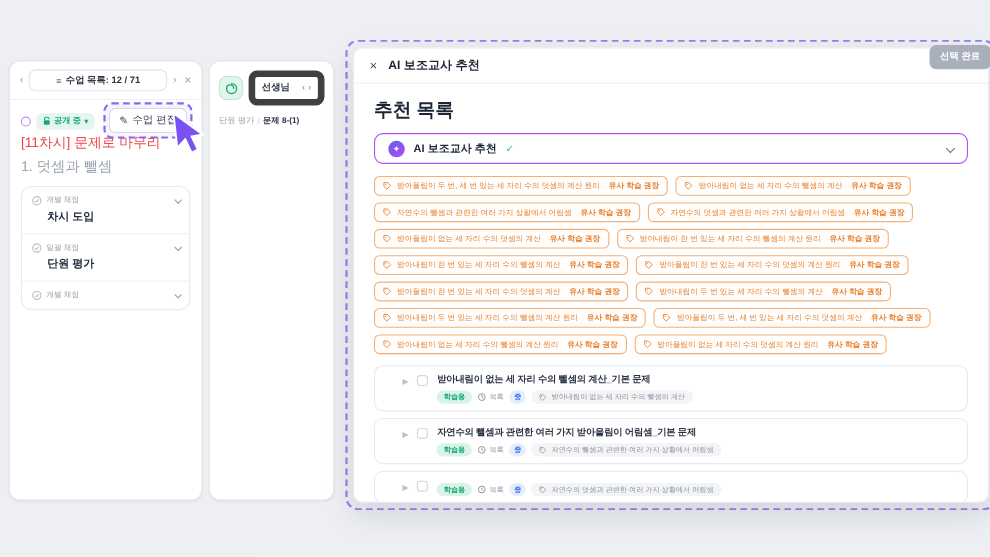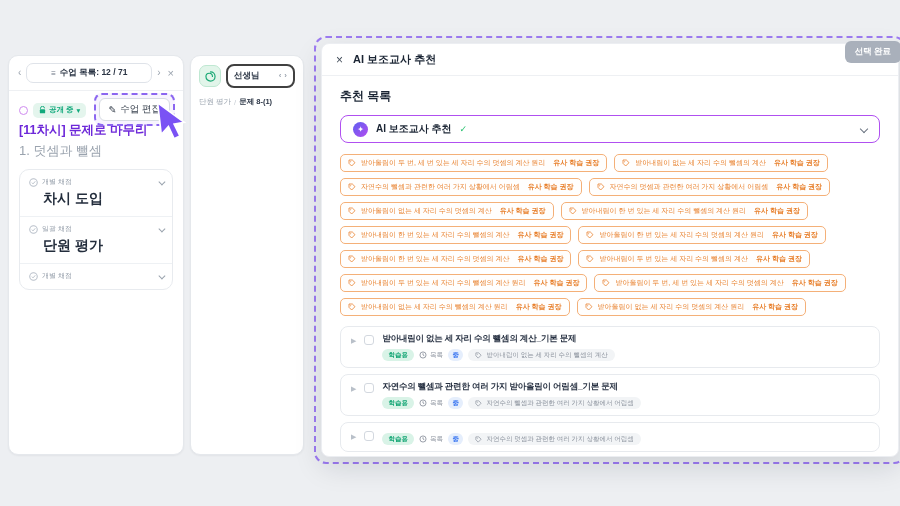--- a/index.html
+++ b/index.html
@@ -21,39 +21,39 @@
   .lp-pill .menu-ic { color:#6a7382; font-size:8px; }
   .lp-close { margin-left:2px; color:#9aa3ae; font-size:11px; }
   .lp-body { padding:9px 10px; position:relative; }
   .status-row { display:flex; align-items:center; gap:5px; height:20px; }
   .purple-dot { width:9px; height:9px; border:1.5px solid #cf8bf0; border-radius:50%; }
   .pub-badge { display:inline-flex; align-items:center; gap:3px; background:#e4f5ed; color:#12a97c;
     font-size:7.5px; font-weight:bold; padding:2.5px 6px; border-radius:5px; }
   .edit-wrap { position:absolute; right:8px; top:2px; border:2px dashed #8b66f0; border-radius:8px; padding:3px; background:rgba(139,102,240,.07); }
   .edit-btn { display:flex; align-items:center; gap:4px; background:#fff; border:1px solid #d7dce2;
     border-radius:6px; padding:4px 8px; font-size:9.5px; color:#39424f; white-space:nowrap; }
-  .lesson-title { font-size:12.5px; font-weight:700; color:#6d28d9; margin:2px 0 3px; }
+  .lesson-title { font-size:12.5px; font-weight:400; color:#ef4444; margin:2px 0 3px; }
   .lesson-sub { font-size:13px; color:#9aa3ae; margin-bottom:9px; }
   .steps { border:1px solid #e8ebef; border-radius:10px; background:#fff; }
   .step { padding:7px 9px 8px; border-bottom:1px solid #eef1f4; }
   .step:last-child { border-bottom:none; }
   .step-top { display:flex; align-items:center; gap:4px; font-size:7px; color:#9aa3ae; }
   .step-top .cvd { margin-left:auto; color:#9aa3ae; }
-  .step-name { font-size:14px; font-weight:700; color:#232d3c; margin-top:3px; padding-left:14px; }
+  .step-name { font-size:10px; font-weight:700; color:#232d3c; margin-top:3px; padding-left:14px; }
   .ring-ic { flex:0 0 auto; }
 
   .cvd { display:inline-block; width:4.5px; height:4.5px; border-right:1.2px solid currentColor;
     border-bottom:1.2px solid currentColor; transform:rotate(45deg) translateY(-1px); }
 
   
   .preview-panel { position:absolute; left:190px; top:55px; width:114px; height:400px; padding:8px; }
   .pv-top { display:flex; align-items:center; gap:5px; }
   .pv-logo { width:22px; height:22px; border-radius:7px; background:#e2f5ea; border:1px solid #bfe8d2;
     display:flex; align-items:center; justify-content:center; }
-  .pv-pill { flex:1; display:flex; align-items:center; gap:4px; border:2px solid #404040; border-radius:8px;
+  .pv-pill { flex:1; display:flex; align-items:center; gap:4px; border:6px solid #404040; border-radius:8px;
     padding:4px 6px; font-size:8.5px; font-weight:700; color:#2a3444; }
   .pv-pill .nav-chev { font-size:8px; }
   .pv-pill .spread { margin-left:auto; display:flex; gap:3px; }
   .pv-crumb { display:flex; align-items:center; gap:3px; margin-top:9px; font-size:7.5px; }
   .crumb-parent { color:#9aa3ae; }
   .crumb-sep { color:#c6ccd3; }
   .crumb-cur { color:#2a3444; font-weight:800; }
 
   
   .cursor { position:absolute; left:150px; top:100px; z-index:40; }
@@ -62,39 +62,39 @@
   .modal-wrap { position:absolute; left:314px; top:36px; width:592px; height:428px;
     border:2px dashed #9d7bf2; border-radius:12px; padding:5px; }
   .modal { width:100%; height:100%; background:#fff; border-radius:8px; overflow:hidden; position:relative;
     box-shadow:0 10px 28px rgba(16,24,40,.13); border:1px solid #eceef2; }
   .complete-btn { position:absolute; top:3px; right:3px; z-index:5; background:#a9b0bb; color:#fff;
     font-size:8.5px; font-weight:700; padding:5px 10px; border-radius:6px; border:none; }
   .modal-header { display:flex; align-items:center; gap:10px; padding:8px 14px; border-bottom:1px solid #eef0f3; }
   .modal-close { color:#424c59; font-size:12px; line-height:1; }
   .modal-title { font-size:11px; font-weight:800; color:#1b2534; }
   .modal-body { padding:8px 18px; }
-  .section-title { font-size:12px; font-weight:800; color:#1b2534; margin:4px 0 10px; }
+  .section-title { font-size:17px; font-weight:800; color:#1b2534; margin:4px 0 10px; }
   .dropdown { display:flex; align-items:center; gap:8px; border:1.6px solid #b050f0; border-radius:8px;
     padding:5px 12px; height:28px; background:#fff; }
   .ai-ic { width:15px; height:15px; border-radius:50%; background:linear-gradient(135deg,#5d5ff0,#b44cf0);
     color:#fff; font-size:8px; display:flex; align-items:center; justify-content:center; }
   .dd-label { font-size:10px; font-weight:800; color:#1b2534; }
   .dd-check { color:#25c06d; font-size:9px; font-weight:bold; }
   .dd-chev { margin-left:auto; color:#6b7482; width:6px; height:6px; border-right:1.4px solid currentColor;
     border-bottom:1.4px solid currentColor; transform:rotate(45deg); }
 
   .chips { display:flex; flex-wrap:wrap; gap:6px 7px; margin-top:11px; }
   .chip { display:inline-flex; align-items:center; gap:5px; border:1px solid #f4b078; border-radius:5px;
     padding:3px 7px; font-size:7px; color:#e8802d; background:#fffefd; white-space:nowrap; }
   .chip-suffix { font-weight:800; margin-left:3px; }
   .tag-ic { flex:0 0 auto; }
 
   .problems { margin-top:10px; display:flex; flex-direction:column; gap:6px; }
   .problem { display:flex; align-items:flex-start; gap:8px; border:1px solid #e7eaee; border-radius:8px;
-    padding:6px 10px; background:#fff; }
+    padding:6px 25px; background:#fff; }
   .p-caret { color:#b9c0c9; font-size:7px; margin-top:4px; }
   .p-check { width:10px; height:10px; border:1.2px solid #d3d8df; border-radius:3px; margin-top:2px; background:#fff; flex:0 0 auto; }
   .p-title { font-size:8.5px; font-weight:800; color:#273142; letter-spacing:-.2px; }
   .p-meta { display:flex; align-items:center; gap:5px; margin-top:4px; }
   .badge-use { background:#d9f3e7; color:#0ea371; font-size:6.5px; font-weight:800; padding:1.5px 6px; border-radius:999px; }
   .meta-list { display:inline-flex; align-items:center; gap:3px; color:#8a919c; font-size:6.5px; }
   .badge-level { background:#e5eefc; color:#2e6ef0; font-size:6.5px; font-weight:800; padding:1.5px 4.5px; border-radius:999px; }
   .p-tag { display:inline-flex; align-items:center; gap:4px; background:#f2f4f6; border-radius:999px;
     padding:1.5px 7px; color:#8a919c; font-size:6.5px; white-space:nowrap; }
 </style>

